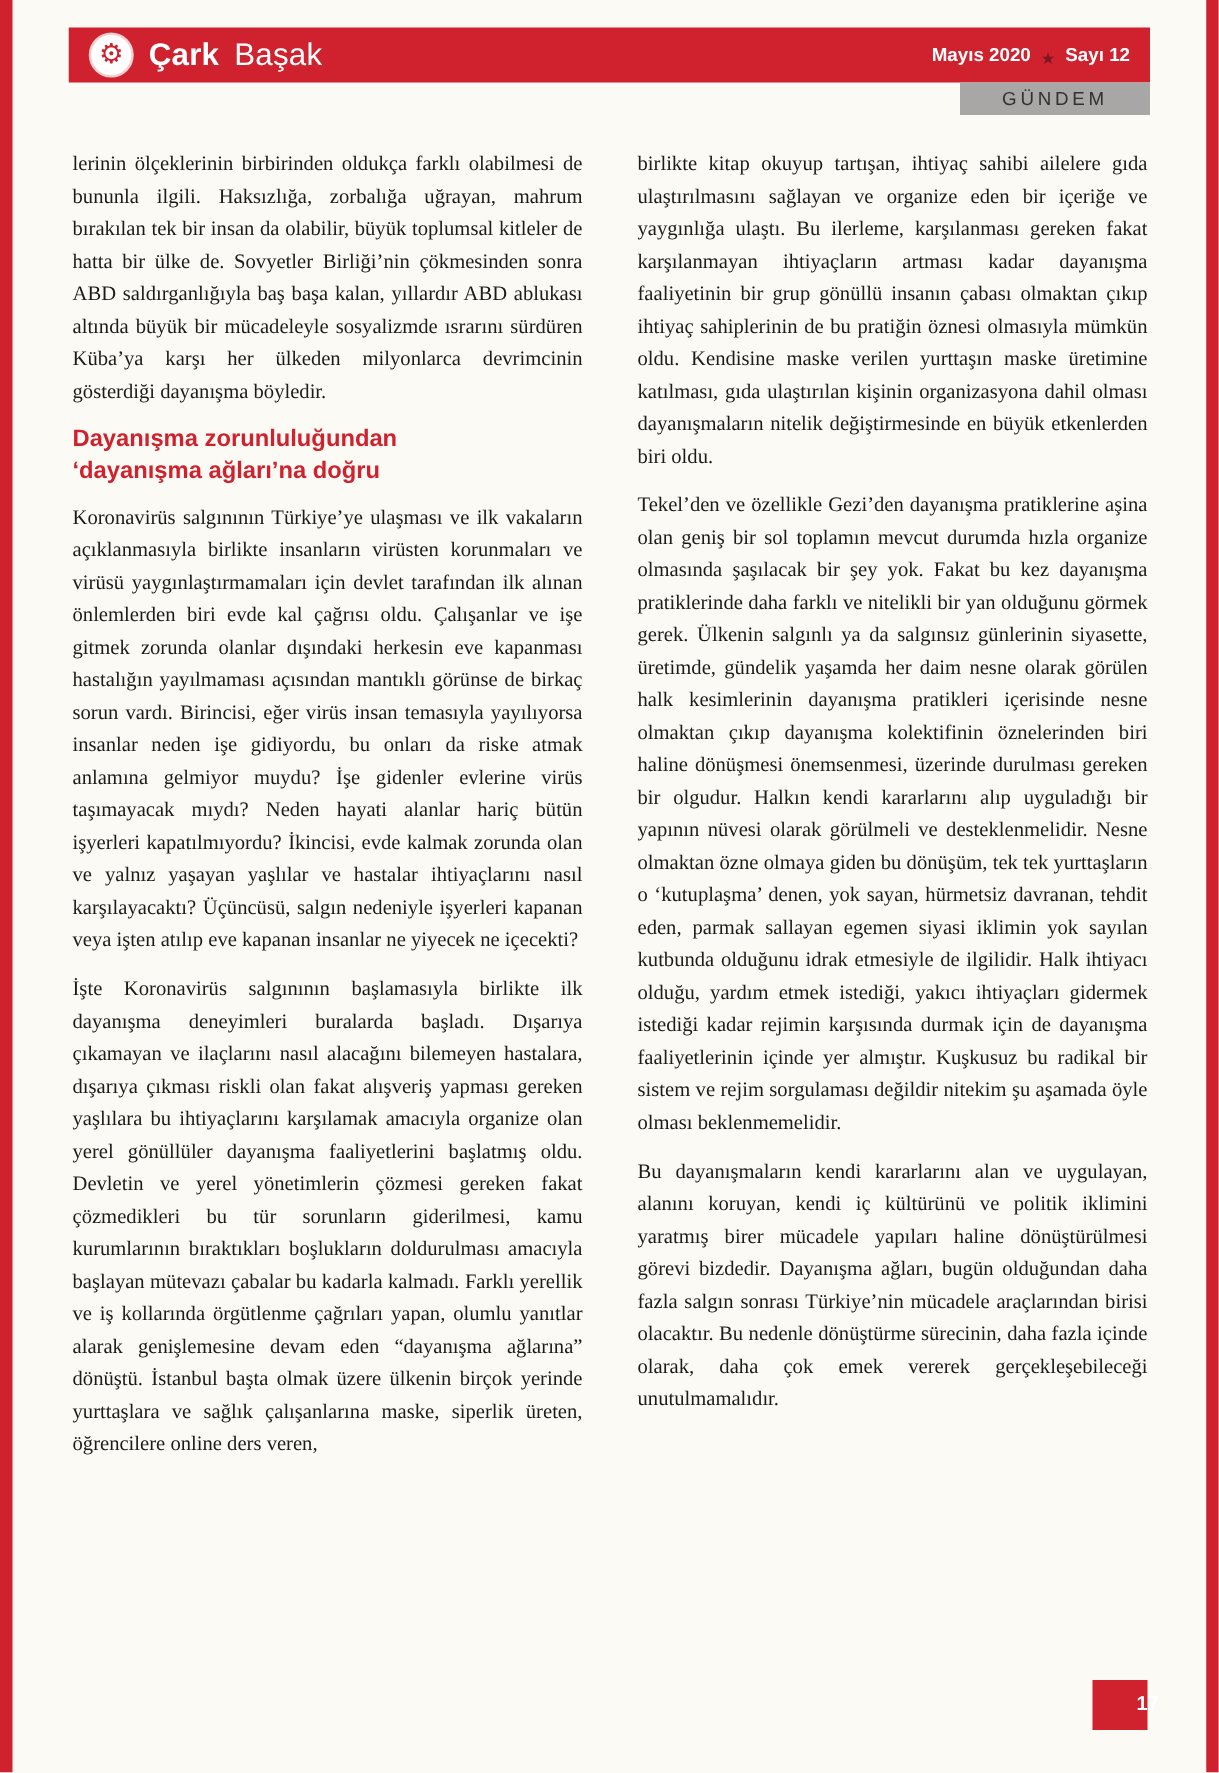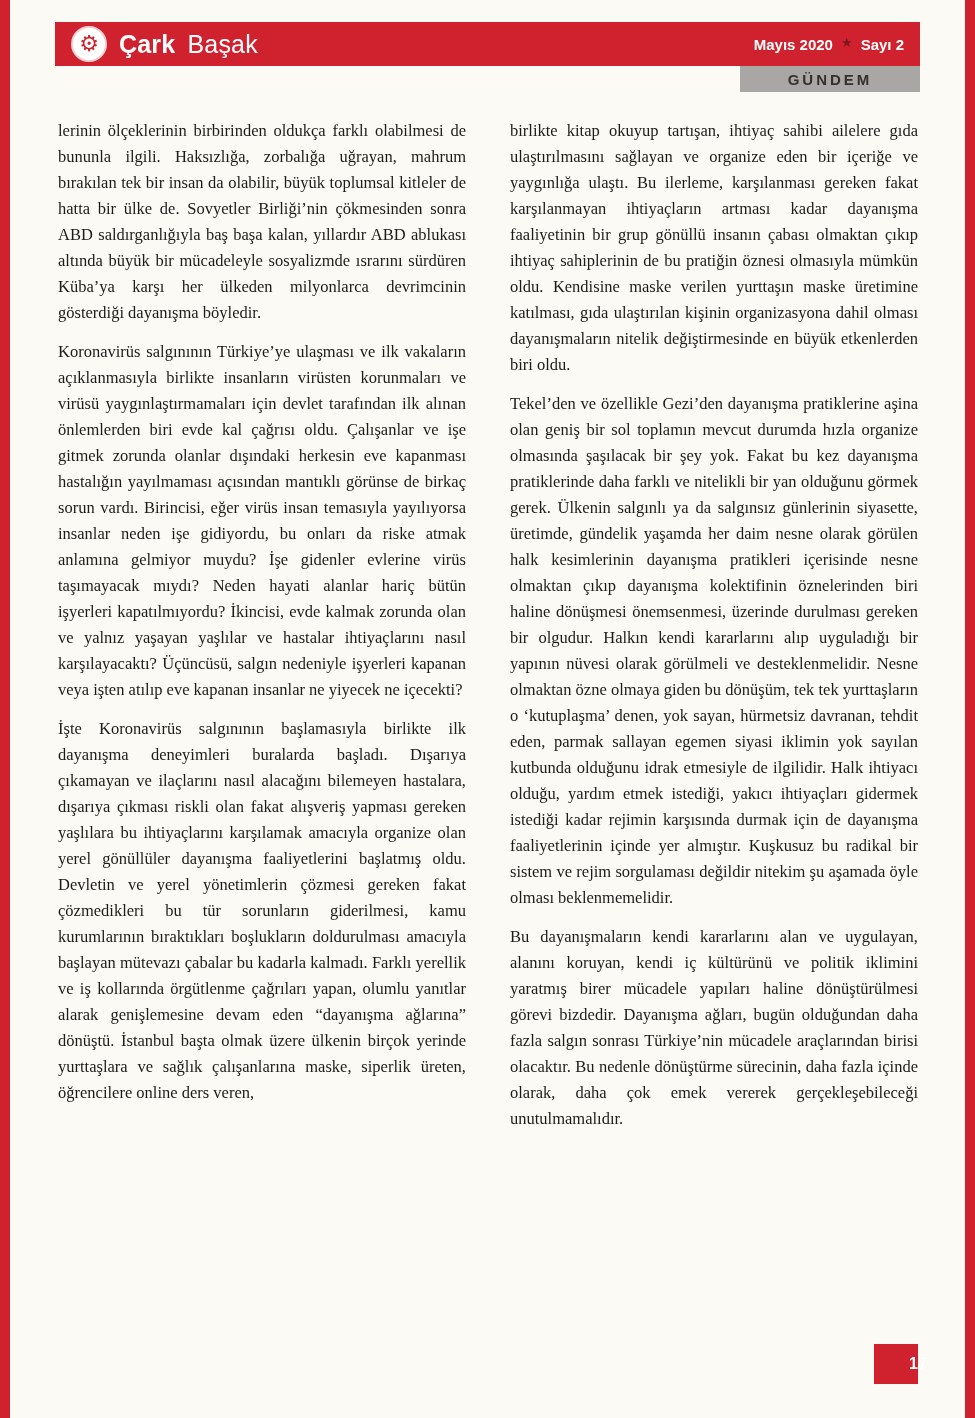--- a/index.html
+++ b/index.html
@@ -39,31 +39,31 @@
     font-family:"DejaVu Sans",sans-serif;
     font-size:22px;line-height:1;color:var(--red);
   }
   .brand{
     color:#fff;font-family:"Liberation Sans","DejaVu Sans",sans-serif;
     font-size:25px;letter-spacing:.2px;white-space:nowrap;
   }
   .brand-bold{font-weight:800;}
   .brand-light{font-weight:400;margin-left:12px;}
   .issue{
-    margin-left:auto;display:flex;align-items:flex-start;gap:8px;
+    margin-left:auto;display:flex;align-items:flex-end;gap:8px;
     color:#fff;font-family:"Liberation Sans","DejaVu Sans",sans-serif;
     font-weight:700;font-size:15px;white-space:nowrap;
   }
   .issue .star{color:#7c161f;font-size:13px;line-height:1;}
 
   .section-tab{
-    position:absolute;top:66px;right:55px;width:180px;height:26px;
+    position:absolute;top:66px;right:55px;width:152px;height:26px;
     background:#a8a7a5;color:#33312e;
     font-family:"Liberation Sans","DejaVu Sans",sans-serif;
-    font-weight:700;font-size:15px;letter-spacing:3px;
+    font-weight:400;font-size:15px;letter-spacing:3px;
     display:flex;align-items:center;justify-content:center;
   }
 
   .columns{
     position:absolute;left:58px;top:118px;width:860px;
     display:flex;gap:44px;
   }
   .col{width:413px;}
   .col p{
     margin:0 0 13px;
@@ -97,29 +97,33 @@
   <header class="masthead">
     <div class="logo">
       <span class="gear">⚙</span>
     </div>
     <div class="brand">
       <span class="brand-bold">Çark</span><span class="brand-light">Başak</span>
     </div>
     <div class="issue">
       <span>Mayıs 2020</span>
       <span class="star">★</span>
-      <span>Sayı 2</span>
+      <span>Sayı 12</span>
     </div>
   </header>
 
   <div class="section-tab">GÜNDEM</div>
 
   <main class="columns">
     <div class="col">
       <p>lerinin ölçeklerinin birbirinden oldukça farklı olabilmesi de bununla ilgili. Haksızlığa, zorbalığa uğrayan, mahrum bırakılan tek bir insan da olabilir, büyük toplumsal kitleler de hatta bir ülke de.  Sovyetler Birliği’nin çökmesinden sonra ABD saldırganlığıyla baş başa kalan, yıllardır ABD ablukası altında büyük bir mücadeleyle sosyalizmde ısrarını sürdüren Küba’ya karşı her ülkeden milyonlarca devrimcinin gösterdiği dayanışma böyledir.</p>
+      <h2 class="subhead">
+        <span>Dayanışma zorunluluğundan</span><br>
+        <span>‘dayanışma ağları’na doğru</span>
+      </h2>
       <p>Koronavirüs salgınının Türkiye’ye ulaşması ve ilk vakaların açıklanmasıyla birlikte insanların virüsten korunmaları ve virüsü yaygınlaştırmamaları için devlet tarafından ilk alınan önlemlerden biri evde kal çağrısı oldu. Çalışanlar ve işe gitmek zorunda olanlar dışındaki herkesin eve kapanması hastalığın yayılmaması açısından mantıklı görünse de birkaç sorun vardı. Birincisi, eğer virüs insan temasıyla yayılıyorsa insanlar neden işe gidiyordu, bu onları da riske atmak anlamına gelmiyor muydu? İşe gidenler evlerine virüs taşımayacak mıydı? Neden hayati alanlar hariç bütün işyerleri kapatılmıyordu? İkincisi, evde kalmak zorunda olan ve yalnız yaşayan yaşlılar ve hastalar ihtiyaçlarını nasıl karşılayacaktı? Üçüncüsü, salgın nedeniyle işyerleri kapanan veya işten atılıp eve kapanan insanlar ne yiyecek ne içecekti?</p>
       <p>İşte Koronavirüs salgınının başlamasıyla birlikte ilk dayanışma deneyimleri buralarda başladı. Dışarıya çıkamayan ve ilaçlarını nasıl alacağını bilemeyen hastalara, dışarıya çıkması riskli olan fakat alışveriş yapması gereken yaşlılara bu ihtiyaçlarını karşılamak amacıyla organize olan yerel gönüllüler dayanışma faaliyetlerini başlatmış oldu. Devletin ve yerel yönetimlerin çözmesi gereken fakat çözmedikleri bu tür sorunların giderilmesi, kamu kurumlarının bıraktıkları boşlukların doldurulması amacıyla başlayan mütevazı çabalar bu kadarla kalmadı. Farklı yerellik ve iş kollarında örgütlenme çağrıları yapan, olumlu yanıtlar alarak genişlemesine devam eden “dayanışma ağlarına” dönüştü. İstanbul başta olmak üzere ülkenin birçok yerinde yurttaşlara ve sağlık çalışanlarına maske, siperlik üreten, öğrencilere online ders veren,</p>
     </div>
     <div class="col">
       <p>birlikte kitap okuyup tartışan, ihtiyaç sahibi ailelere gıda ulaştırılmasını sağlayan ve organize eden bir içeriğe ve yaygınlığa ulaştı. Bu ilerleme, karşılanması gereken fakat karşılanmayan ihtiyaçların artması kadar dayanışma faaliyetinin bir grup gönüllü insanın çabası olmaktan çıkıp ihtiyaç sahiplerinin de bu pratiğin öznesi olmasıyla mümkün oldu. Kendisine maske verilen yurttaşın maske üretimine katılması, gıda ulaştırılan kişinin organizasyona dahil olması dayanışmaların nitelik değiştirmesinde en büyük etkenlerden biri oldu.</p>
       <p>Tekel’den ve özellikle Gezi’den dayanışma pratiklerine aşina olan geniş bir sol toplamın mevcut durumda hızla organize olmasında şaşılacak bir şey yok. Fakat bu kez dayanışma pratiklerinde daha farklı ve nitelikli bir yan olduğunu görmek gerek. Ülkenin salgınlı ya da salgınsız günlerinin siyasette, üretimde, gündelik yaşamda her daim nesne olarak görülen halk kesimlerinin dayanışma pratikleri içerisinde nesne olmaktan çıkıp dayanışma kolektifinin öznelerinden biri haline dönüşmesi önemsenmesi, üzerinde durulması gereken bir olgudur. Halkın kendi kararlarını alıp uyguladığı bir yapının nüvesi olarak görülmeli ve desteklenmelidir. Nesne olmaktan özne olmaya giden bu dönüşüm, tek tek yurttaşların o ‘kutuplaşma’ denen, yok sayan, hürmetsiz davranan, tehdit eden, parmak sallayan egemen siyasi iklimin yok sayılan kutbunda olduğunu idrak etmesiyle de ilgilidir. Halk ihtiyacı olduğu, yardım etmek istediği, yakıcı ihtiyaçları gidermek istediği kadar rejimin karşısında durmak için de dayanışma faaliyetlerinin içinde yer almıştır. Kuşkusuz bu radikal bir sistem ve rejim sorgulaması değildir nitekim şu aşamada öyle olması beklenmemelidir.</p>
       <p>Bu dayanışmaların kendi kararlarını alan ve uygulayan, alanını koruyan, kendi iç kültürünü ve politik iklimini yaratmış birer mücadele yapıları haline dönüştürülmesi görevi bizdedir. Dayanışma ağları, bugün olduğundan daha fazla salgın sonrası Türkiye’nin mücadele araçlarından birisi olacaktır. Bu nedenle dönüştürme sürecinin, daha fazla içinde olarak, daha çok emek vererek gerçekleşebileceği unutulmamalıdır.</p>
     </div>
   </main>
 

